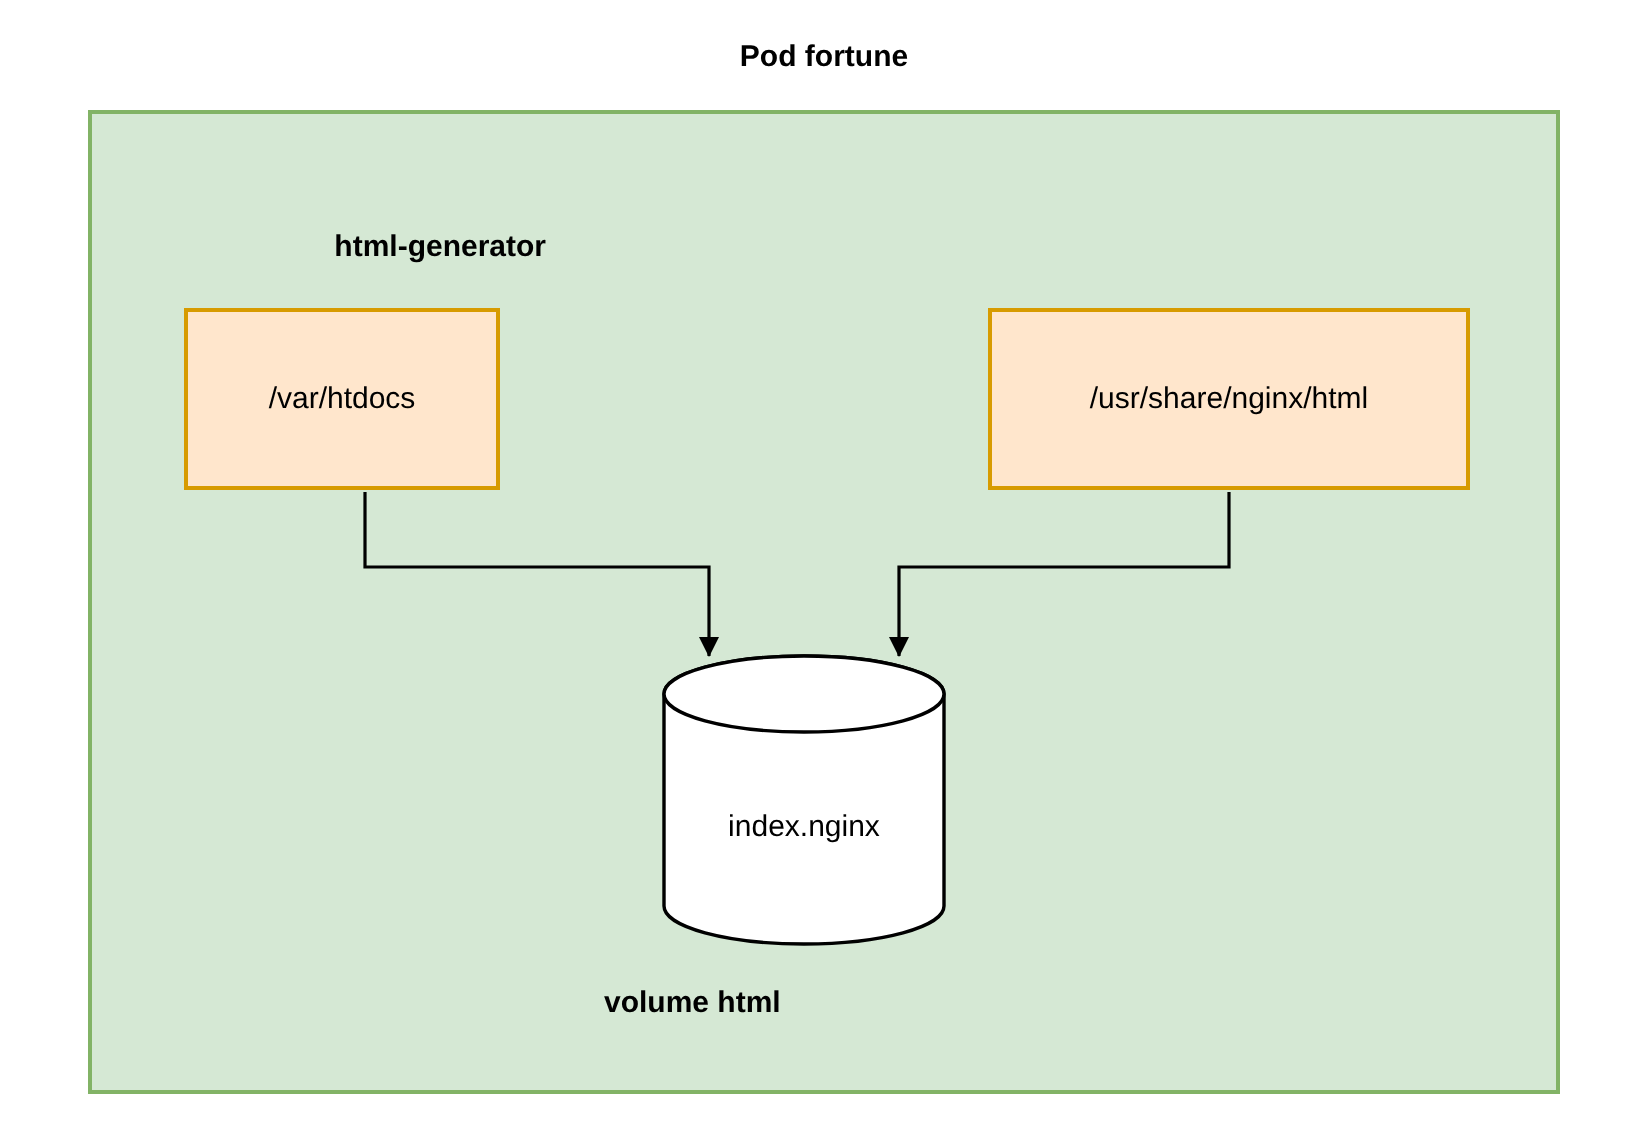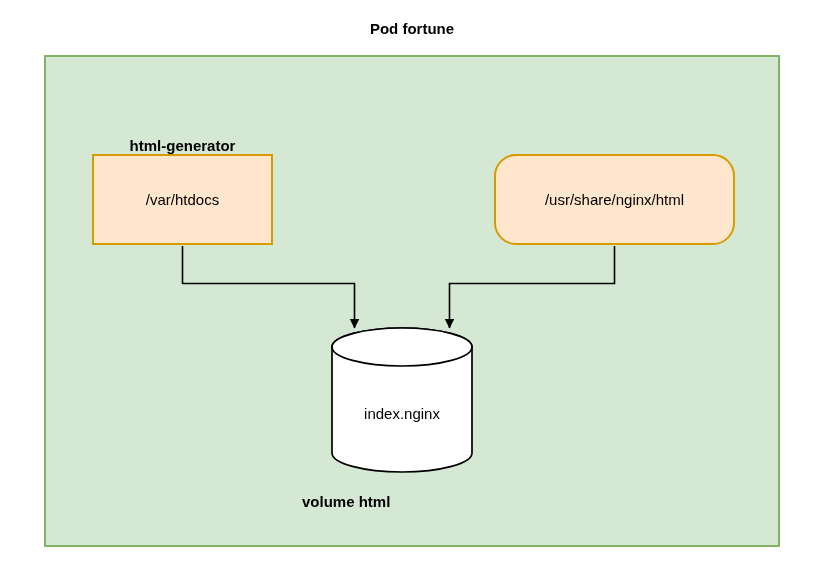--- a/index.html
+++ b/index.html
@@ -42,33 +42,33 @@
     height: 492px;
     background: var(--pod-fill);
     border: 2px solid var(--pod-stroke);
   }
   .container-label {
     position: absolute;
     text-align: center;
     font-size: 15px;
     font-weight: bold;
   }
-  .label-left  { left: 92px;  top: 137px; width: 181px; }
+  .label-left  { left: 92px;  top: 115px; width: 181px; text-align: right; }
   .label-right { left: 494px; top: 123px; width: 241px; }
   .mount-box {
     position: absolute;
     background: var(--container-fill);
     border: 2px solid var(--container-stroke);
     display: flex;
     align-items: center;
     justify-content: center;
     font-size: 15px;
   }
-  .mount-left  { left: 92px;  top: 154px; width: 181px; height: 91px; }
-  .mount-right { left: 494px; top: 154px; width: 241px; height: 91px; border-radius: 22px; }
+  .mount-left  { left: 92px;  top: 154px; width: 158px; height: 91px; }
+  .mount-right { left: 494px; top: 154px; width: 241px; height: 91px; }
   .connector-layer {
     position: absolute;
     left: 0;
     top: 0;
     width: 815px;
     height: 570px;
     pointer-events: none;
   }
   .connector-layer path.edge {
     fill: none;

